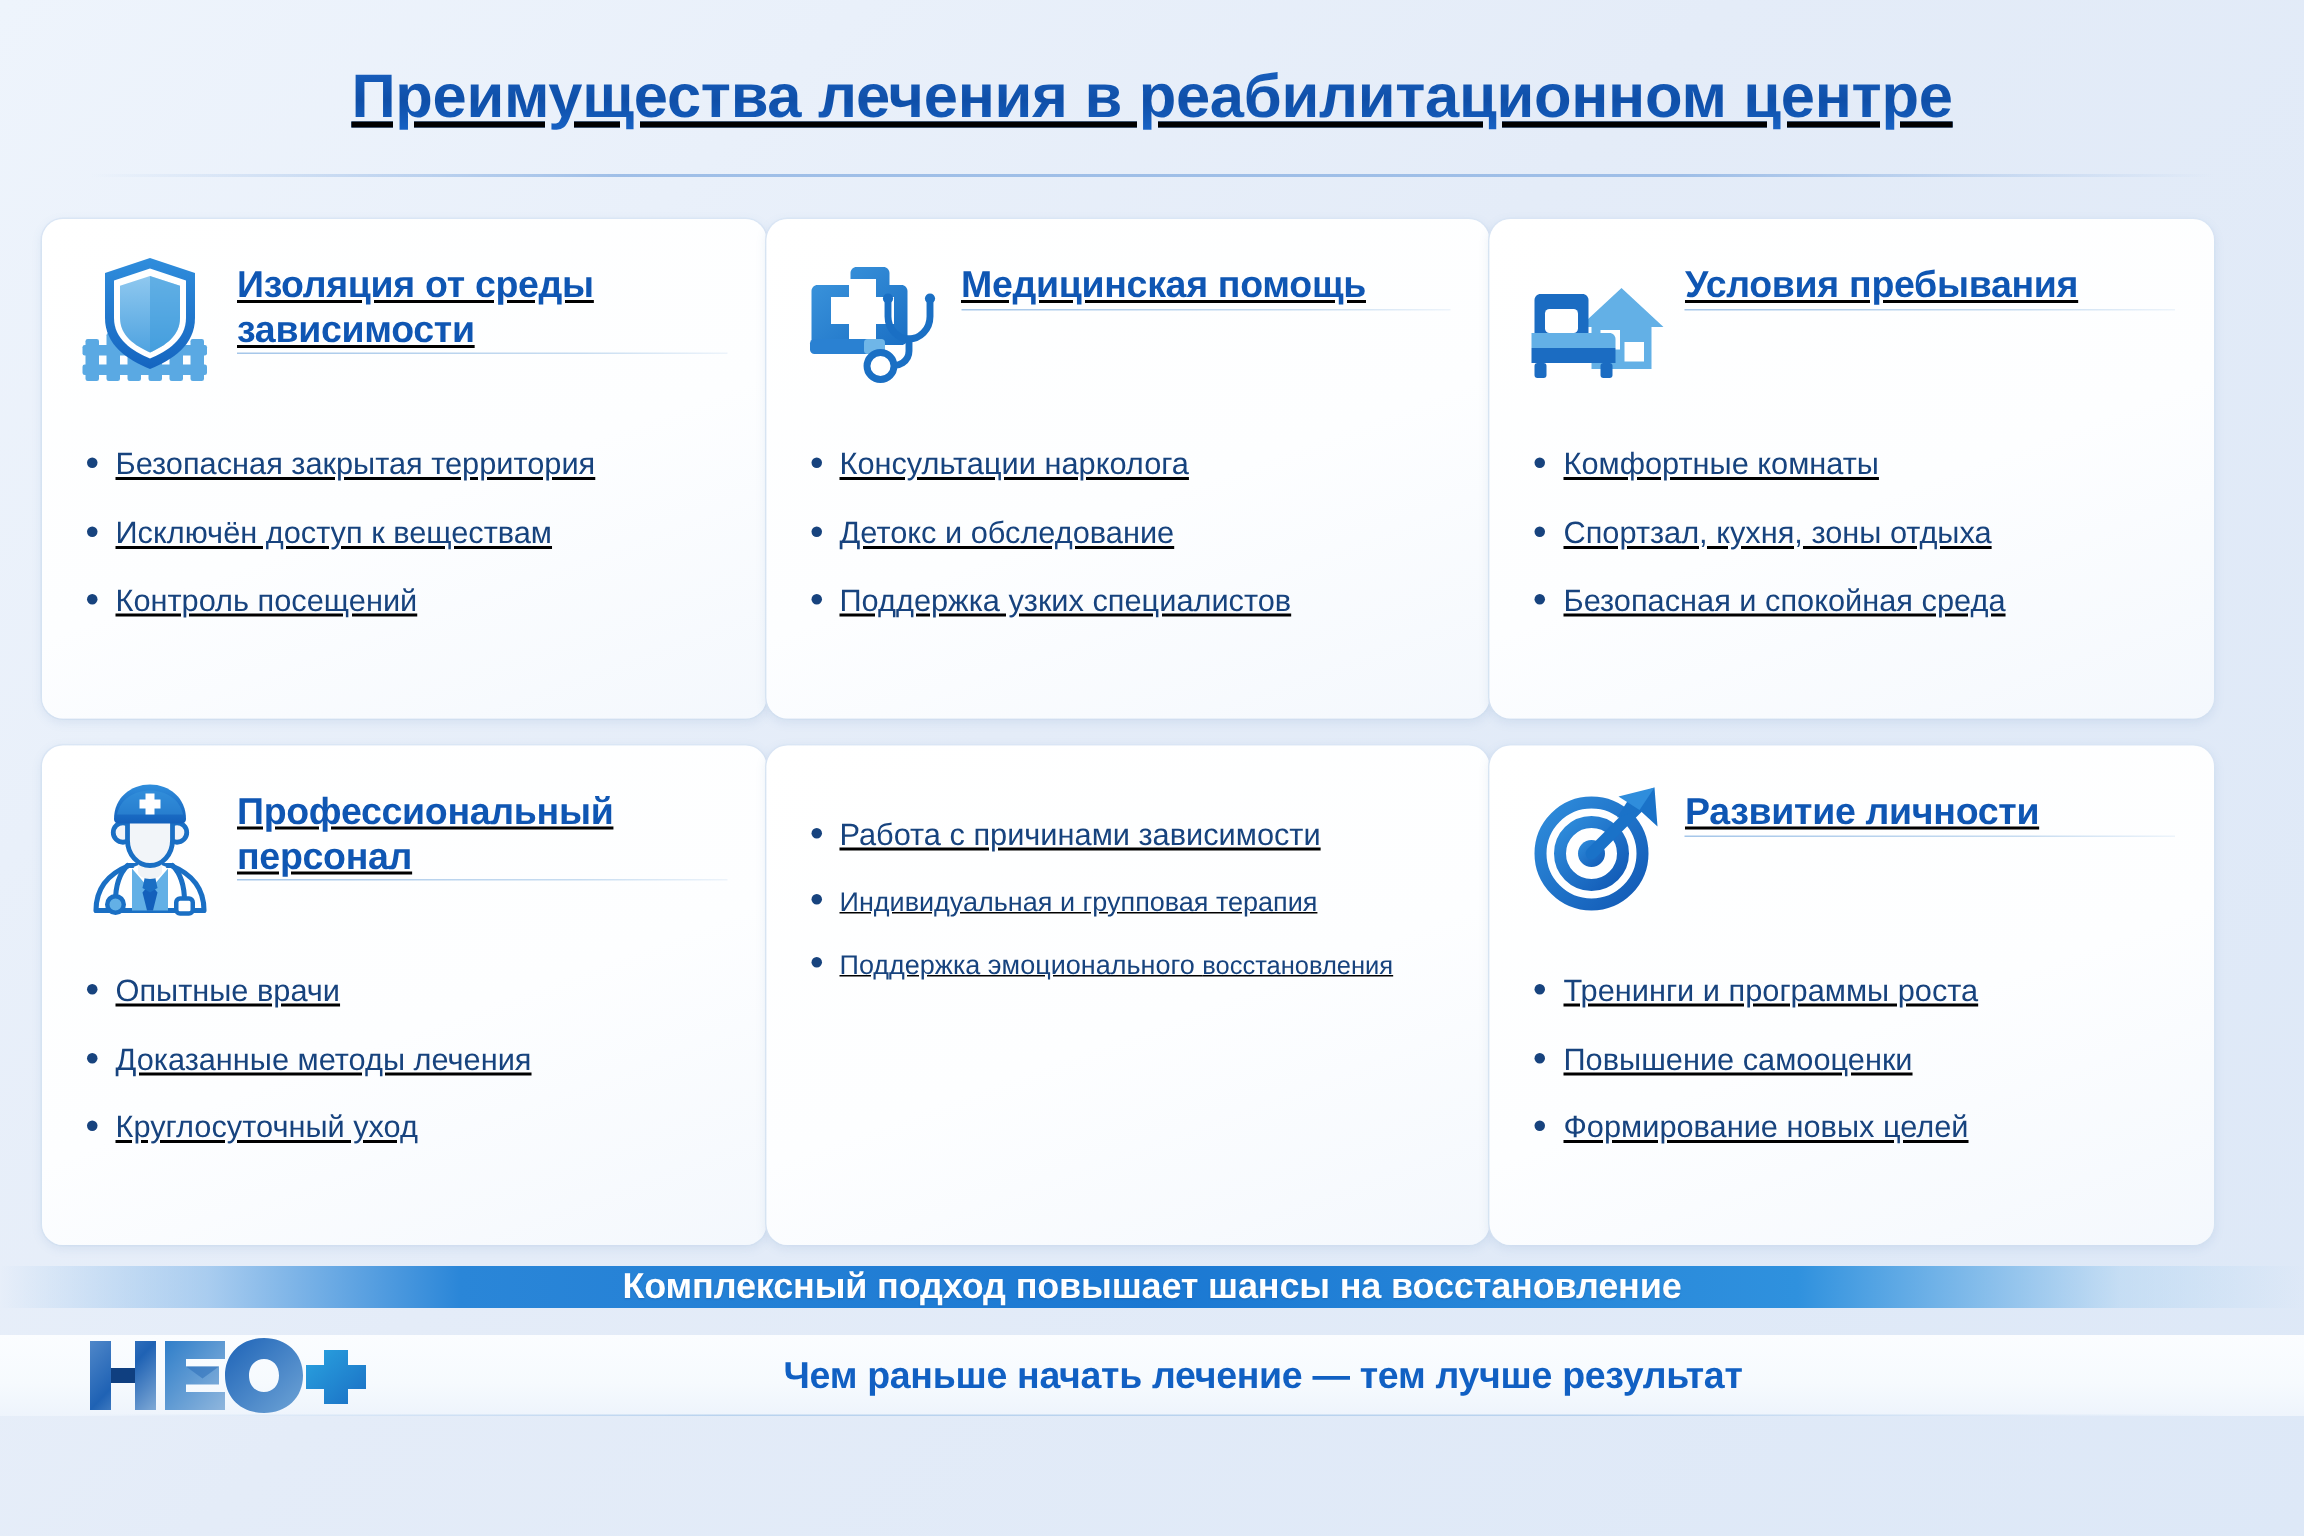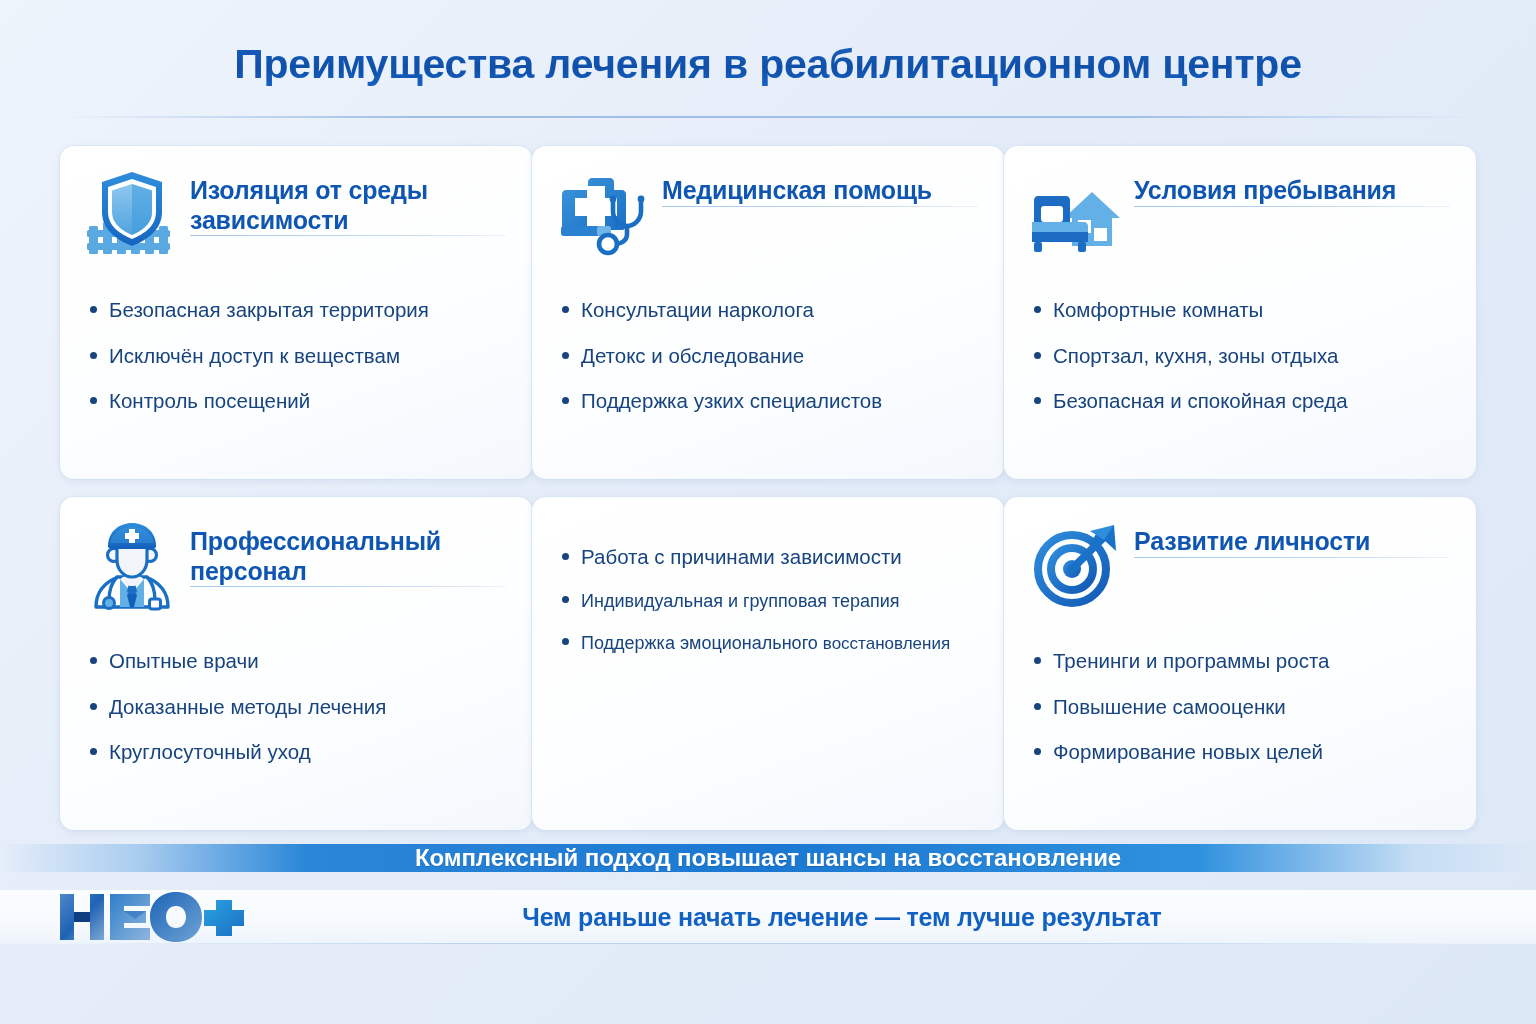--- a/index.html
+++ b/index.html
@@ -15,20 +15,21 @@
     background: linear-gradient(135deg, #eef4fc 0%, #e4ecf8 45%, #dde8f7 100%);
     position: relative;
   }
 
   
   .page {
     position: absolute;
     inset: 0;
     display: flex;
     flex-direction: column;
+    text-decoration: underline;
   }
 
   
   .header {
     height: 128px;
     flex: 0 0 128px;
     display: flex;
     align-items: center;
     justify-content: center;
     position: relative;
@@ -54,21 +55,21 @@
     background: linear-gradient(90deg, rgba(180,205,238,0) 0%, rgba(146,182,228,0.85) 25%, rgba(146,182,228,0.85) 75%, rgba(180,205,238,0) 100%);
   }
 
   
   .grid {
     flex: 1 1 auto;
     display: grid;
     grid-template-columns: repeat(3, 1fr);
     grid-template-rows: repeat(2, 1fr);
     gap: 18px 0;
-    padding: 18px 60px 8px 60px;
+    padding: 18px 60px 8px 28px;
     box-sizing: border-box;
   }
   .card {
     background: linear-gradient(160deg, #ffffff 0%, #fdfeff 55%, #f4f8fd 100%);
     border-radius: 14px;
     box-shadow: 0 2px 7px rgba(80,120,175,0.13), 0 0 0 1px rgba(222,233,246,0.9);
     padding: 22px 26px 18px 26px;
     box-sizing: border-box;
     display: flex;
     flex-direction: column;

